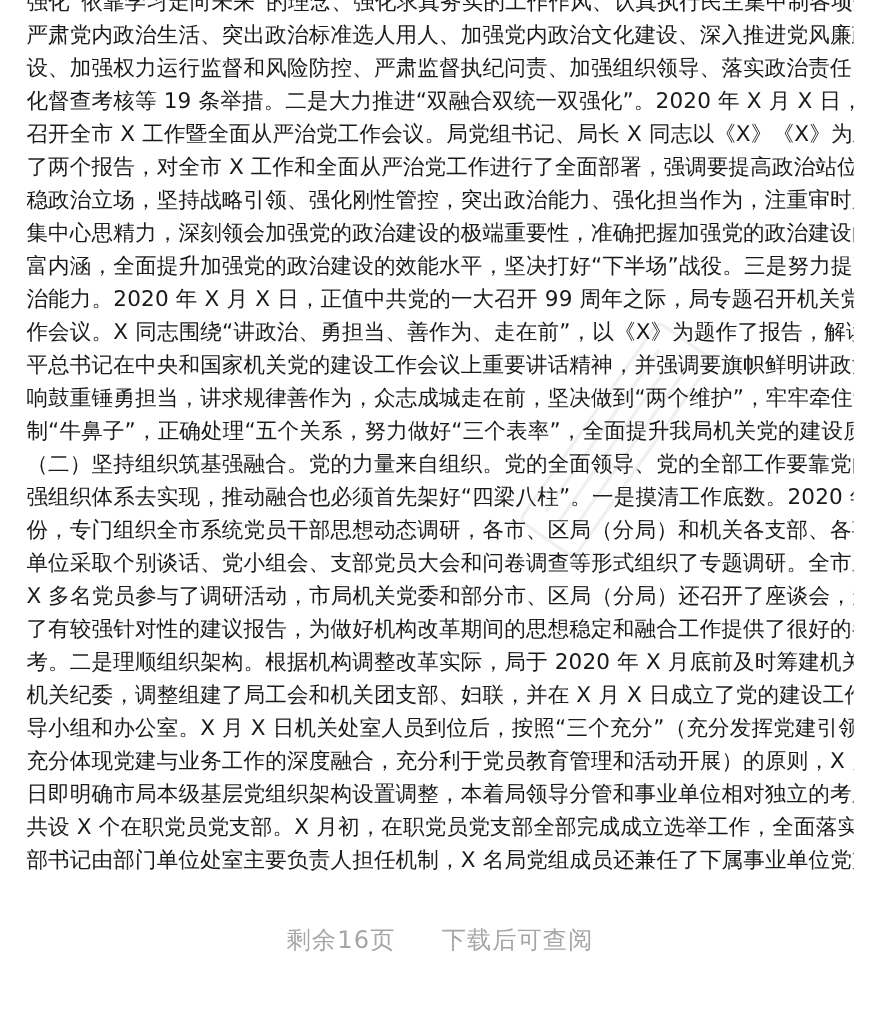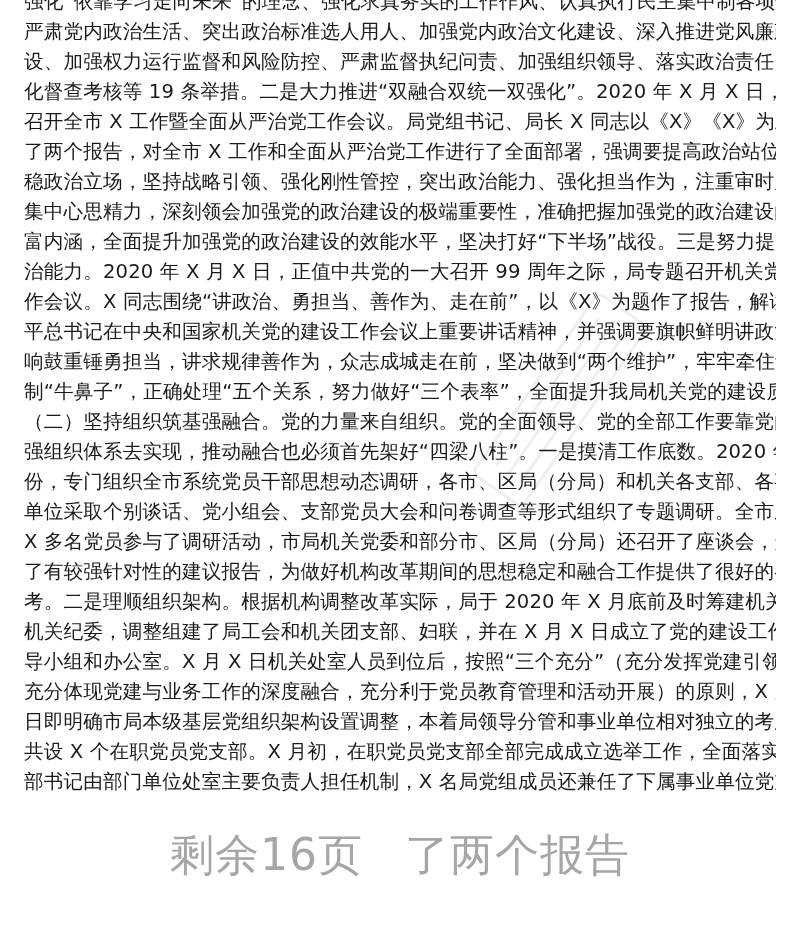--- a/index.html
+++ b/index.html
@@ -50,21 +50,21 @@
     }
     .more-banner {
       position: absolute;
       left: 0;
       top: 820px;
       width: 800px;
       height: 70px;
       display: flex;
       align-items: center;
       justify-content: center;
-      font-size: 44px;
+      font-size: 22px;
       color: #a6a6a6;
       letter-spacing: 1px;
     }
     .more-banner .gap {
       display: inline-block;
       width: 42px;
     }
   </style>
 </head>
 <body>
@@ -107,14 +107,14 @@
     <div class="line">日即明确市局本级基层党组织架构设置调整，本着局领导分管和事业单位相对独立的考虑，</div>
     <div class="line">共设 X 个在职党员党支部。X 月初，在职党员党支部全部完成成立选举工作，全面落实党支</div>
     <div class="line">部书记由部门单位处室主要负责人担任机制，X 名局党组成员还兼任了下属事业单位党支部</div>
     <div class="line">书记，有效强化了“抓党建工作是本职而不是兼职”意识。三是加强领导指导。在机关党的建</div>
   </div>
 </div>
 
 <div class="more-banner">
   <span>剩余16页</span>
   <span class="gap"></span>
-  <span>了两个报告</span>
+  <span>下载后可查阅</span>
 </div>
 
 </body></html>

